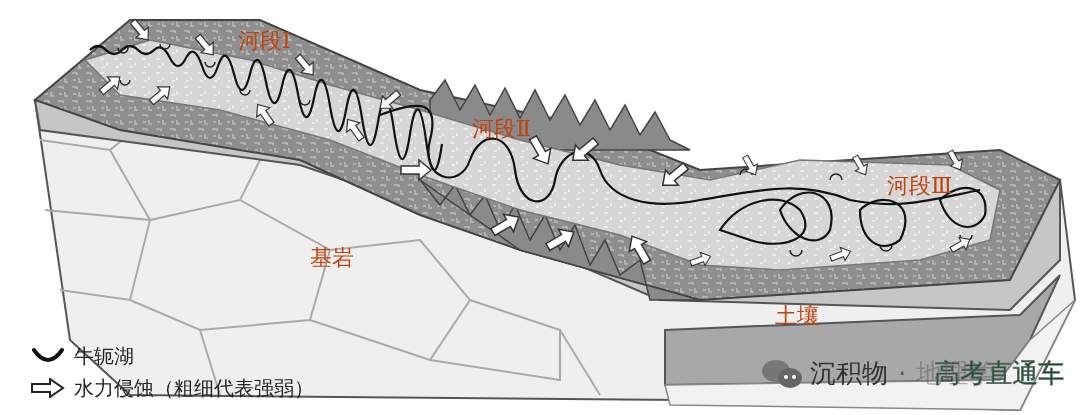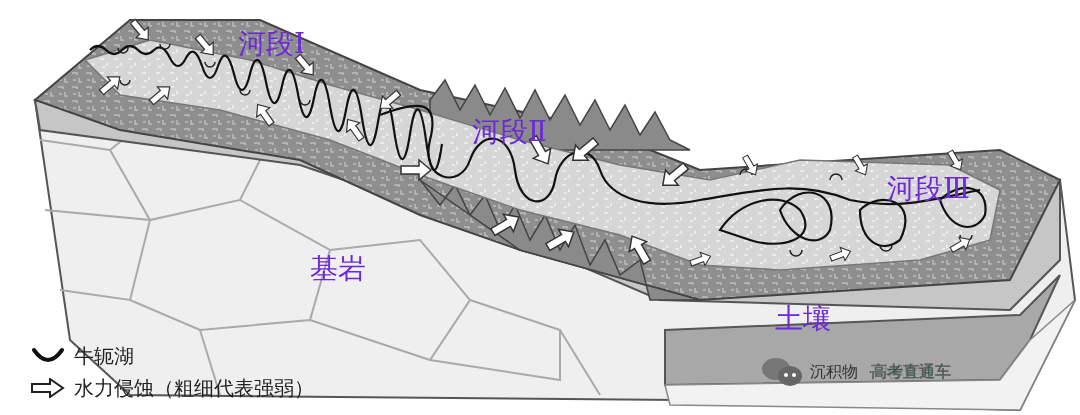--- a/index.html
+++ b/index.html
@@ -1,25 +1,25 @@
 <!DOCTYPE html>
 <html><head>
 <meta charset="utf-8">
 <style>
   html, body { margin:0; padding:0; background:#ffffff; }
   body { width:1080px; height:415px; position:relative; overflow:hidden;
          font-family:"DejaVu Serif","Liberation Serif",serif; }
   #diagram { position:absolute; left:0; top:0; width:1080px; height:415px; }
-  .lbl { position:absolute; color:#6d28d9; font-size:28px; line-height:1; white-space:nowrap;
+  .lbl { position:absolute; color:#c2410c; font-size:22px; line-height:1; white-space:nowrap;
          font-family:"DejaVu Serif","Liberation Serif",serif; }
   .legend { position:absolute; left:30px; top:340px; font-family:"DejaVu Sans","Liberation Sans",sans-serif; }
   .legend-row { display:flex; align-items:center; height:32px; font-size:20px; color:#222; }
   .legend-row svg { margin-right:8px; }
   .wm { position:absolute; left:760px; top:356px; display:flex; align-items:center;
-        font-family:"DejaVu Sans","Liberation Sans",sans-serif; font-size:16px; color:#555; }
+        font-family:"DejaVu Sans","Liberation Sans",sans-serif; font-size:26px; color:#555; }
   .wm .dot { margin:0 10px; }
   .wm .sub { color:#14532d; -webkit-text-stroke:0.6px #666; margin-left:4px; }
 </style>
 </head>
 <body>
 
 <svg id="diagram" viewBox="0 0 1080 415" xmlns="http://www.w3.org/2000/svg">
   <defs>
     <pattern id="speckle" width="14" height="14" patternUnits="userSpaceOnUse">
       <rect width="14" height="14" fill="#8e8e8e"></rect>
@@ -104,21 +104,21 @@
     <use href="#arrow" transform="translate(955,160) rotate(60) scale(0.7)"></use>
     <use href="#arrow" transform="translate(700,260) rotate(-20) scale(0.7)"></use>
     <use href="#arrow" transform="translate(840,255) rotate(-20) scale(0.7)"></use>
     <use href="#arrow" transform="translate(960,245) rotate(-30) scale(0.7)"></use>
   </g>
 </svg>
 
 <div class="lbl" style="left:238px;top:30px;">河段Ⅰ</div>
 <div class="lbl" style="left:472px;top:118px;">河段Ⅱ</div>
 <div class="lbl" style="left:875px;top:175px;margin-left:12px;">河段Ⅲ</div>
-<div class="lbl" style="left:310px;top:255px;">基岩</div>
+<div class="lbl" style="left:310px;top:247px;">基岩</div>
 <div class="lbl" style="left:775px;top:305px;">土壤</div>
 
 <div class="legend">
   <div class="legend-row">
     <svg width="36" height="20" viewBox="0 0 36 20">
       <path d="M4 4 Q18 24 32 4" fill="none" stroke="#111" stroke-width="4" stroke-linecap="round"></path>
     </svg>
     <span>牛轭湖</span>
   </div>
   <div class="legend-row">

